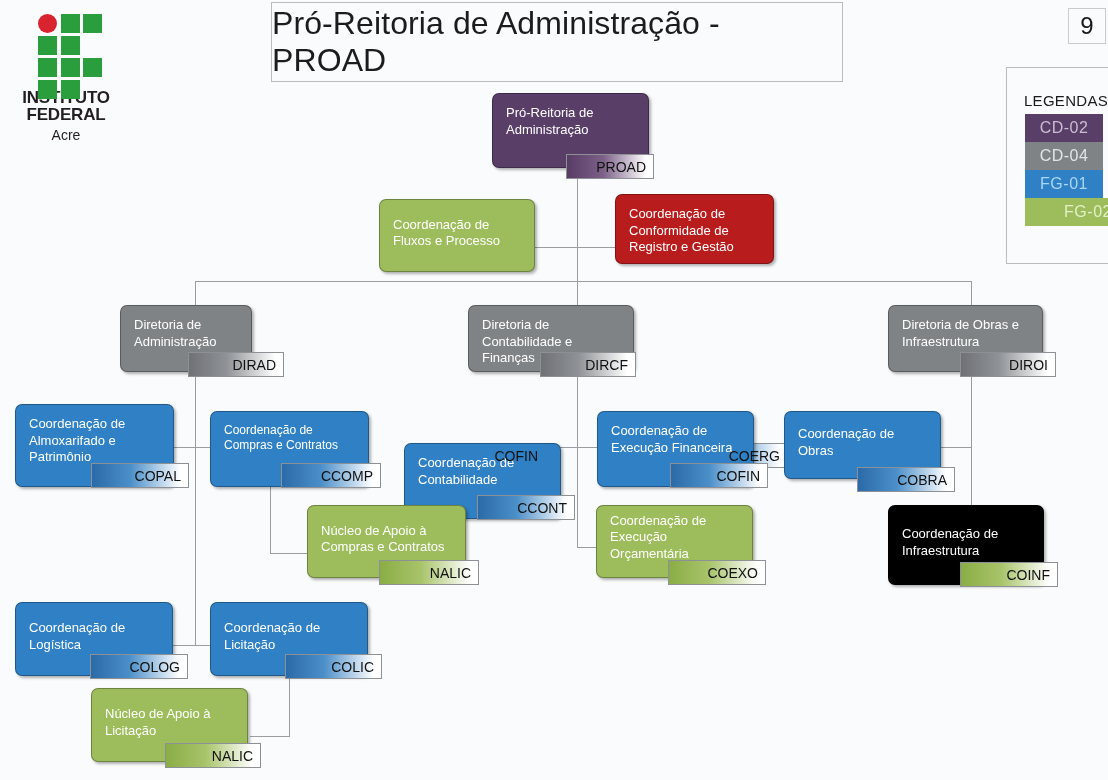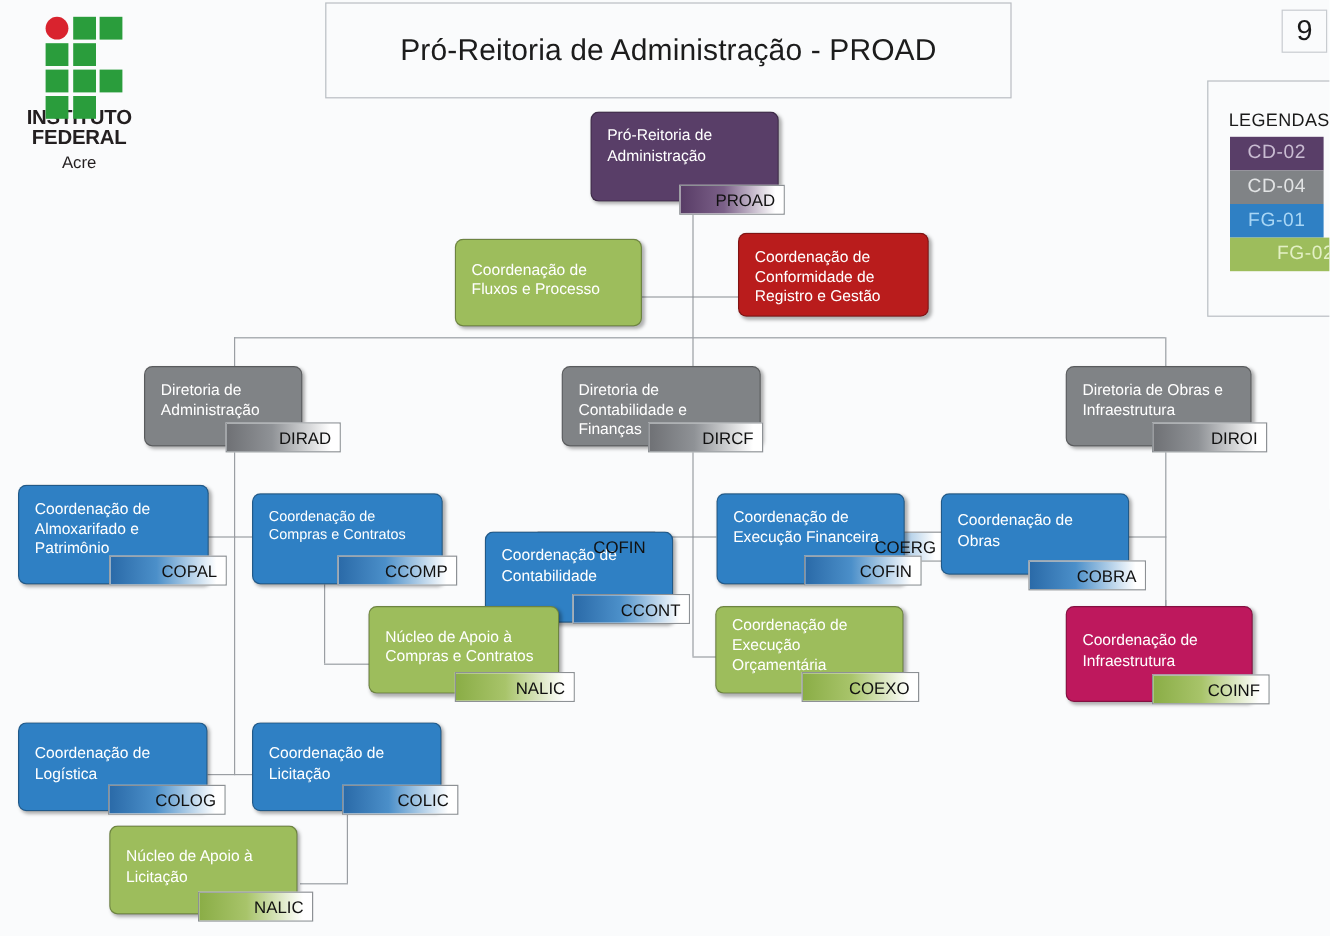--- a/index.html
+++ b/index.html
@@ -81,21 +81,21 @@
     top: 2px;
     width: 570px;
     height: 78px;
     background: #fafbfc;
     border: 1px solid #b9bdc2;
     display: flex;
     align-items: center;
     justify-content: center;
   }
   .title-banner span {
-    font-size: 25px;
+    font-size: 32px;
     color: #1c1c1c;
     letter-spacing: 0.1px;
   }
 
   
   .legend-box {
     position: absolute;
     left: 1006px;
     top: 67px;
     width: 118px;
@@ -342,21 +342,21 @@
     </div>
   </div>
 
   <div class="node center-label" style="left:596px; top:505px; width:157px; height:73px; background:#9dbd5c;">
     <div class="node-label">Coordenação de Execução Orçamentária</div>
     <div class="tag fg02" style="left:71px; top:54px; width:98px;">
       <span>COEXO</span>
     </div>
   </div>
 
-  <div class="node center-label" style="left:888px; top:505px; width:156px; height:80px; background:#be185d;">
+  <div class="node center-label" style="left:888px; top:505px; width:156px; height:80px; background:#000000;">
     <div class="node-label">Coordenação de Infraestrutura</div>
     <div class="tag fg02" style="left:71px; top:56px; width:98px;">
       <span>COINF</span>
     </div>
   </div>
 
   <div class="node center-label" style="left:15px; top:602px; width:158px; height:74px; background:#2f80c4;">
     <div class="node-label">Coordenação de Logística</div>
     <div class="tag fg01" style="left:74px; top:51px; width:98px;">
       <span>COLOG</span>

